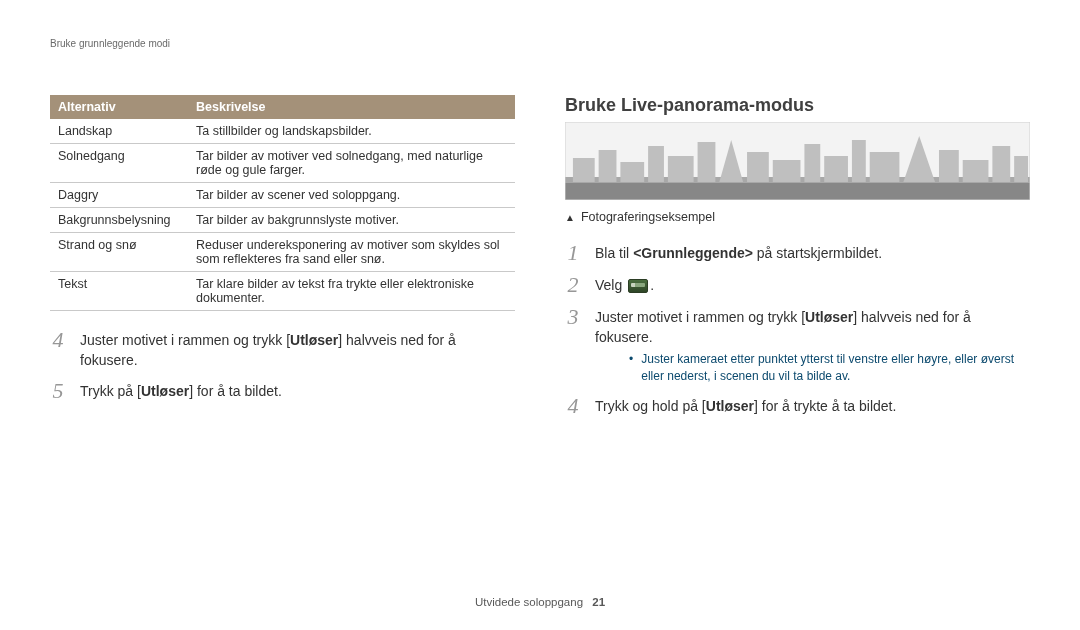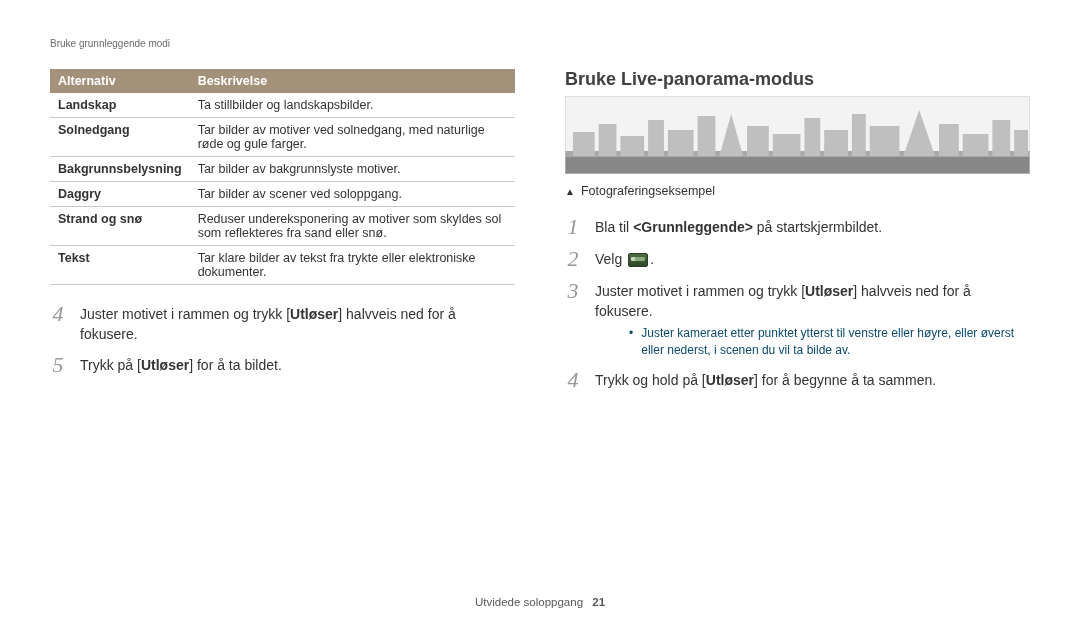--- a/index.html
+++ b/index.html
@@ -21,20 +21,21 @@
     font-weight: 400;
     margin-bottom: 20px;
   }
   .columns {
     display: flex;
     gap: 50px;
   }
   .col {
     flex: 1;
     min-width: 0;
+    margin-top: 26px;
   }
   
   table {
     width: 100%;
     border-collapse: collapse;
     font-size: 12.5px;
   }
   thead th {
     background: #a49179;
     color: #fff;
@@ -42,21 +43,21 @@
     text-align: left;
     padding: 5px 8px;
   }
   tbody td {
     border-bottom: 1px solid #c9c9c9;
     padding: 5px 8px;
     vertical-align: top;
     color: #333;
   }
   tbody td:first-child {
-    font-weight: 700;
+    font-weight: 400;
     width: 138px;
   }
   
   .steps {
     margin-top: 18px;
   }
   .step {
     display: flex;
     align-items: flex-start;
     gap: 14px;
@@ -170,26 +171,26 @@
         <tbody>
           <tr>
               <td>Landskap</td>
               <td>Ta stillbilder og landskapsbilder.</td>
             </tr>
           <tr>
               <td>Solnedgang</td>
               <td>Tar bilder av motiver ved solnedgang, med naturlige røde og gule farger.</td>
             </tr>
           <tr>
+              <td>Daggry</td>
+              <td>Tar bilder av scener ved soloppgang.</td>
+            </tr>
+          <tr>
               <td>Bakgrunnsbelysning</td>
               <td>Tar bilder av bakgrunnslyste motiver.</td>
-            </tr>
-          <tr>
-              <td>Daggry</td>
-              <td>Tar bilder av scener ved soloppgang.</td>
             </tr>
           <tr>
               <td>Strand og snø</td>
               <td>Reduser undereksponering av motiver som skyldes sol som reflekteres fra sand eller snø.</td>
             </tr>
           <tr>
               <td>Tekst</td>
               <td>Tar klare bilder av tekst fra trykte eller elektroniske dokumenter.</td>
             </tr>
         </tbody>
@@ -265,21 +266,21 @@
           <div class="txt">
             <span>Juster motivet i rammen og trykk [</span><b>Utløser</b><span>] halvveis ned for å fokusere.</span>
             <div class="sub-bullet">
               <span>Juster kameraet etter punktet ytterst til venstre eller høyre, eller øverst eller nederst, i scenen du vil ta bilde av.</span>
             </div>
           </div>
         </div>
         <div class="step">
           <div class="num">4</div>
           <div class="txt">
-            <span>Trykk og hold på [</span><b>Utløser</b><span>] for å begynne å ta sammen.</span>
+            <span>Trykk og hold på [</span><b>Utløser</b><span>] for å trykte å ta bildet.</span>
           </div>
         </div>
       </div>
     </div>
 
   </div>
 </div>
 
 <div class="footer">
   <span>Utvidede soloppgang</span>

